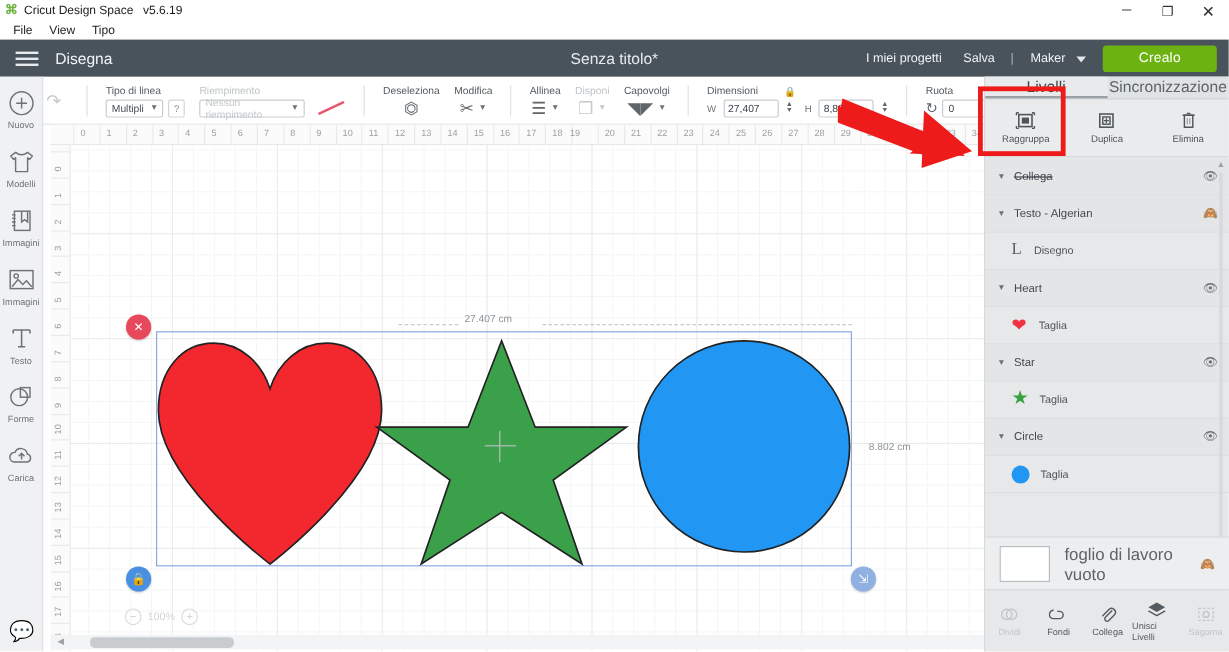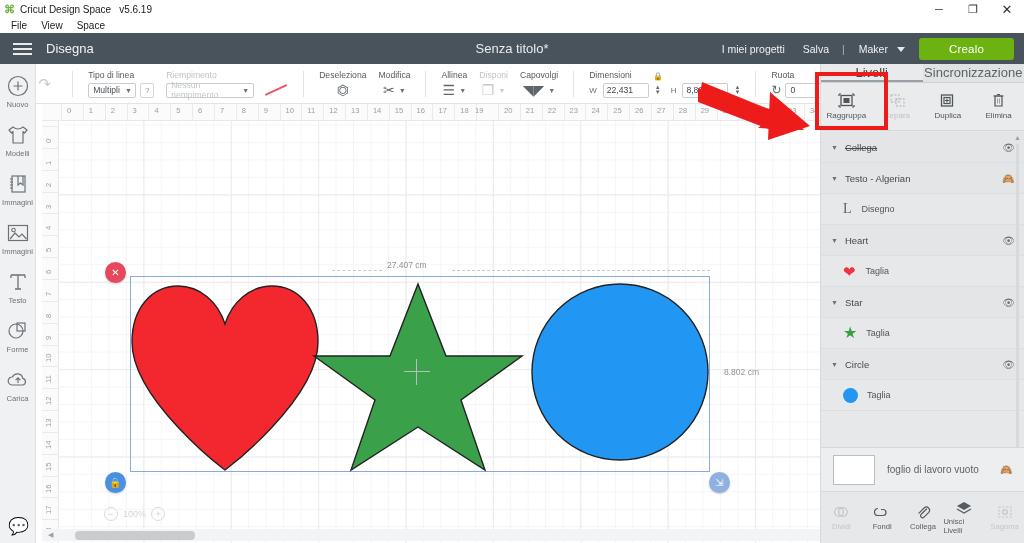--- a/index.html
+++ b/index.html
@@ -249,21 +249,21 @@
   .panel-scroll .up { top:0; }
   .panel-scroll .dn { bottom:0; }
   .panel-scroll .trk { position:absolute; top:10px; bottom:10px; left:3px; width:3px; background:#d7dadc; }
 
   .matrow {
     position:absolute; left:0; bottom:52px; width:204px; height:44px;
     display:flex; align-items:center; padding:0 12px; background:#eceeef;
     border-top:1px solid #d6d9db;
   }
   .matthumb { width:42px; height:30px; background:#fff; border:1px solid #b9bec1; }
-  .matlabel { font-size:10px; color:#5e6368; margin-left:12px; flex:1; }
+  .matlabel { font-size:14px; color:#5e6368; margin-left:12px; flex:1; }
 
   .bottombar {
     position:absolute; left:0; bottom:0; width:204px; height:52px;
     background:#e6e8e9; border-top:1px solid #d6d9db; display:flex;
   }
   .bb { flex:1; display:flex; flex-direction:column; align-items:center; justify-content:center; gap:3px; }
   .bb-ic { font-size:14px; color:#555c61; line-height:1; }
   .bb-ic.dim { color:#c3c7ca; }
   .bb-lb { font-size:7.6px; color:#555c61; }
   .bb-lb.dim { color:#c3c7ca; }
@@ -289,21 +289,21 @@
     <div class="win-controls">
       <div class="win-btn">─</div>
       <div class="win-btn">❐</div>
       <div class="win-btn close">✕</div>
     </div>
   </div>
 
   <div class="menubar">
     <span class="mi">File</span>
     <span class="mi">View</span>
-    <span class="mi">Space</span>
+    <span class="mi">Tipo</span>
   </div>
 
   <div class="appheader">
     <div class="hamburger">
         <i></i>
         <i></i>
         <i></i>
       </div>
     <span class="app-mode">Disegna</span>
     <div class="doc-title">Senza titolo*</div>
@@ -390,21 +390,21 @@
     <div class="tb-sep"></div>
 
     <div class="tb-group">
       <div style="display:flex;align-items:center;width:100%">
         <span class="tb-label">Dimensioni</span>
         <span class="lockdash" style="margin-left:22px">🔒</span>
       </div>
       <div class="tb-row">
         <span class="wh">W</span>
         <div class="dim-input">
-          <span>22,431</span>
+          <span>27,407</span>
         </div>
         <span class="spin">▲<br>▼</span>
         <span class="wh" style="margin-left:6px">H</span>
         <div class="dim-input">
           <span>8,802</span>
         </div>
         <span class="spin">▲<br>▼</span>
       </div>
     </div>
 
@@ -656,29 +656,20 @@
         <span class="la-ic">
           <svg width="17" height="15" viewBox="0 0 17 15">
               <rect x="3" y="2.5" width="11" height="10" fill="none" stroke="#4f565b" stroke-width="1.3"></rect>
               <rect x="5.5" y="5" width="6" height="5" fill="#4f565b"></rect>
               <path d="M1 1h2M14 1h2M1 14h2M14 14h2M1 1v2M16 1v2M1 14v-2M16 14v-2" stroke="#4f565b" stroke-width="1.2"></path>
             </svg>
         </span>
         <span class="la-lb">Raggruppa</span>
       </div>
       <div class="la">
-        <span class="la-ic dim">
-          <svg width="17" height="15" viewBox="0 0 17 15">
-              <rect x="2" y="2" width="8" height="7" fill="none" stroke="#bfc4c7" stroke-width="1.3" stroke-dasharray="2 1.5"></rect>
-              <rect x="7" y="6" width="8" height="7" fill="none" stroke="#bfc4c7" stroke-width="1.3" stroke-dasharray="2 1.5"></rect>
-            </svg>
-        </span>
-        <span class="la-lb dim">Separa</span>
-      </div>
-      <div class="la">
         <span class="la-ic">
           <svg width="17" height="15" viewBox="0 0 17 15">
               <rect x="2.5" y="2" width="11" height="11" fill="none" stroke="#4f565b" stroke-width="1.3"></rect>
               <rect x="5" y="4.5" width="6" height="6" fill="none" stroke="#4f565b" stroke-width="1.2"></rect>
               <path d="M8 5.5v4M6 7.5h4" stroke="#4f565b" stroke-width="1.1"></path>
             </svg>
         </span>
         <span class="la-lb">Duplica</span>
       </div>
       <div class="la">

